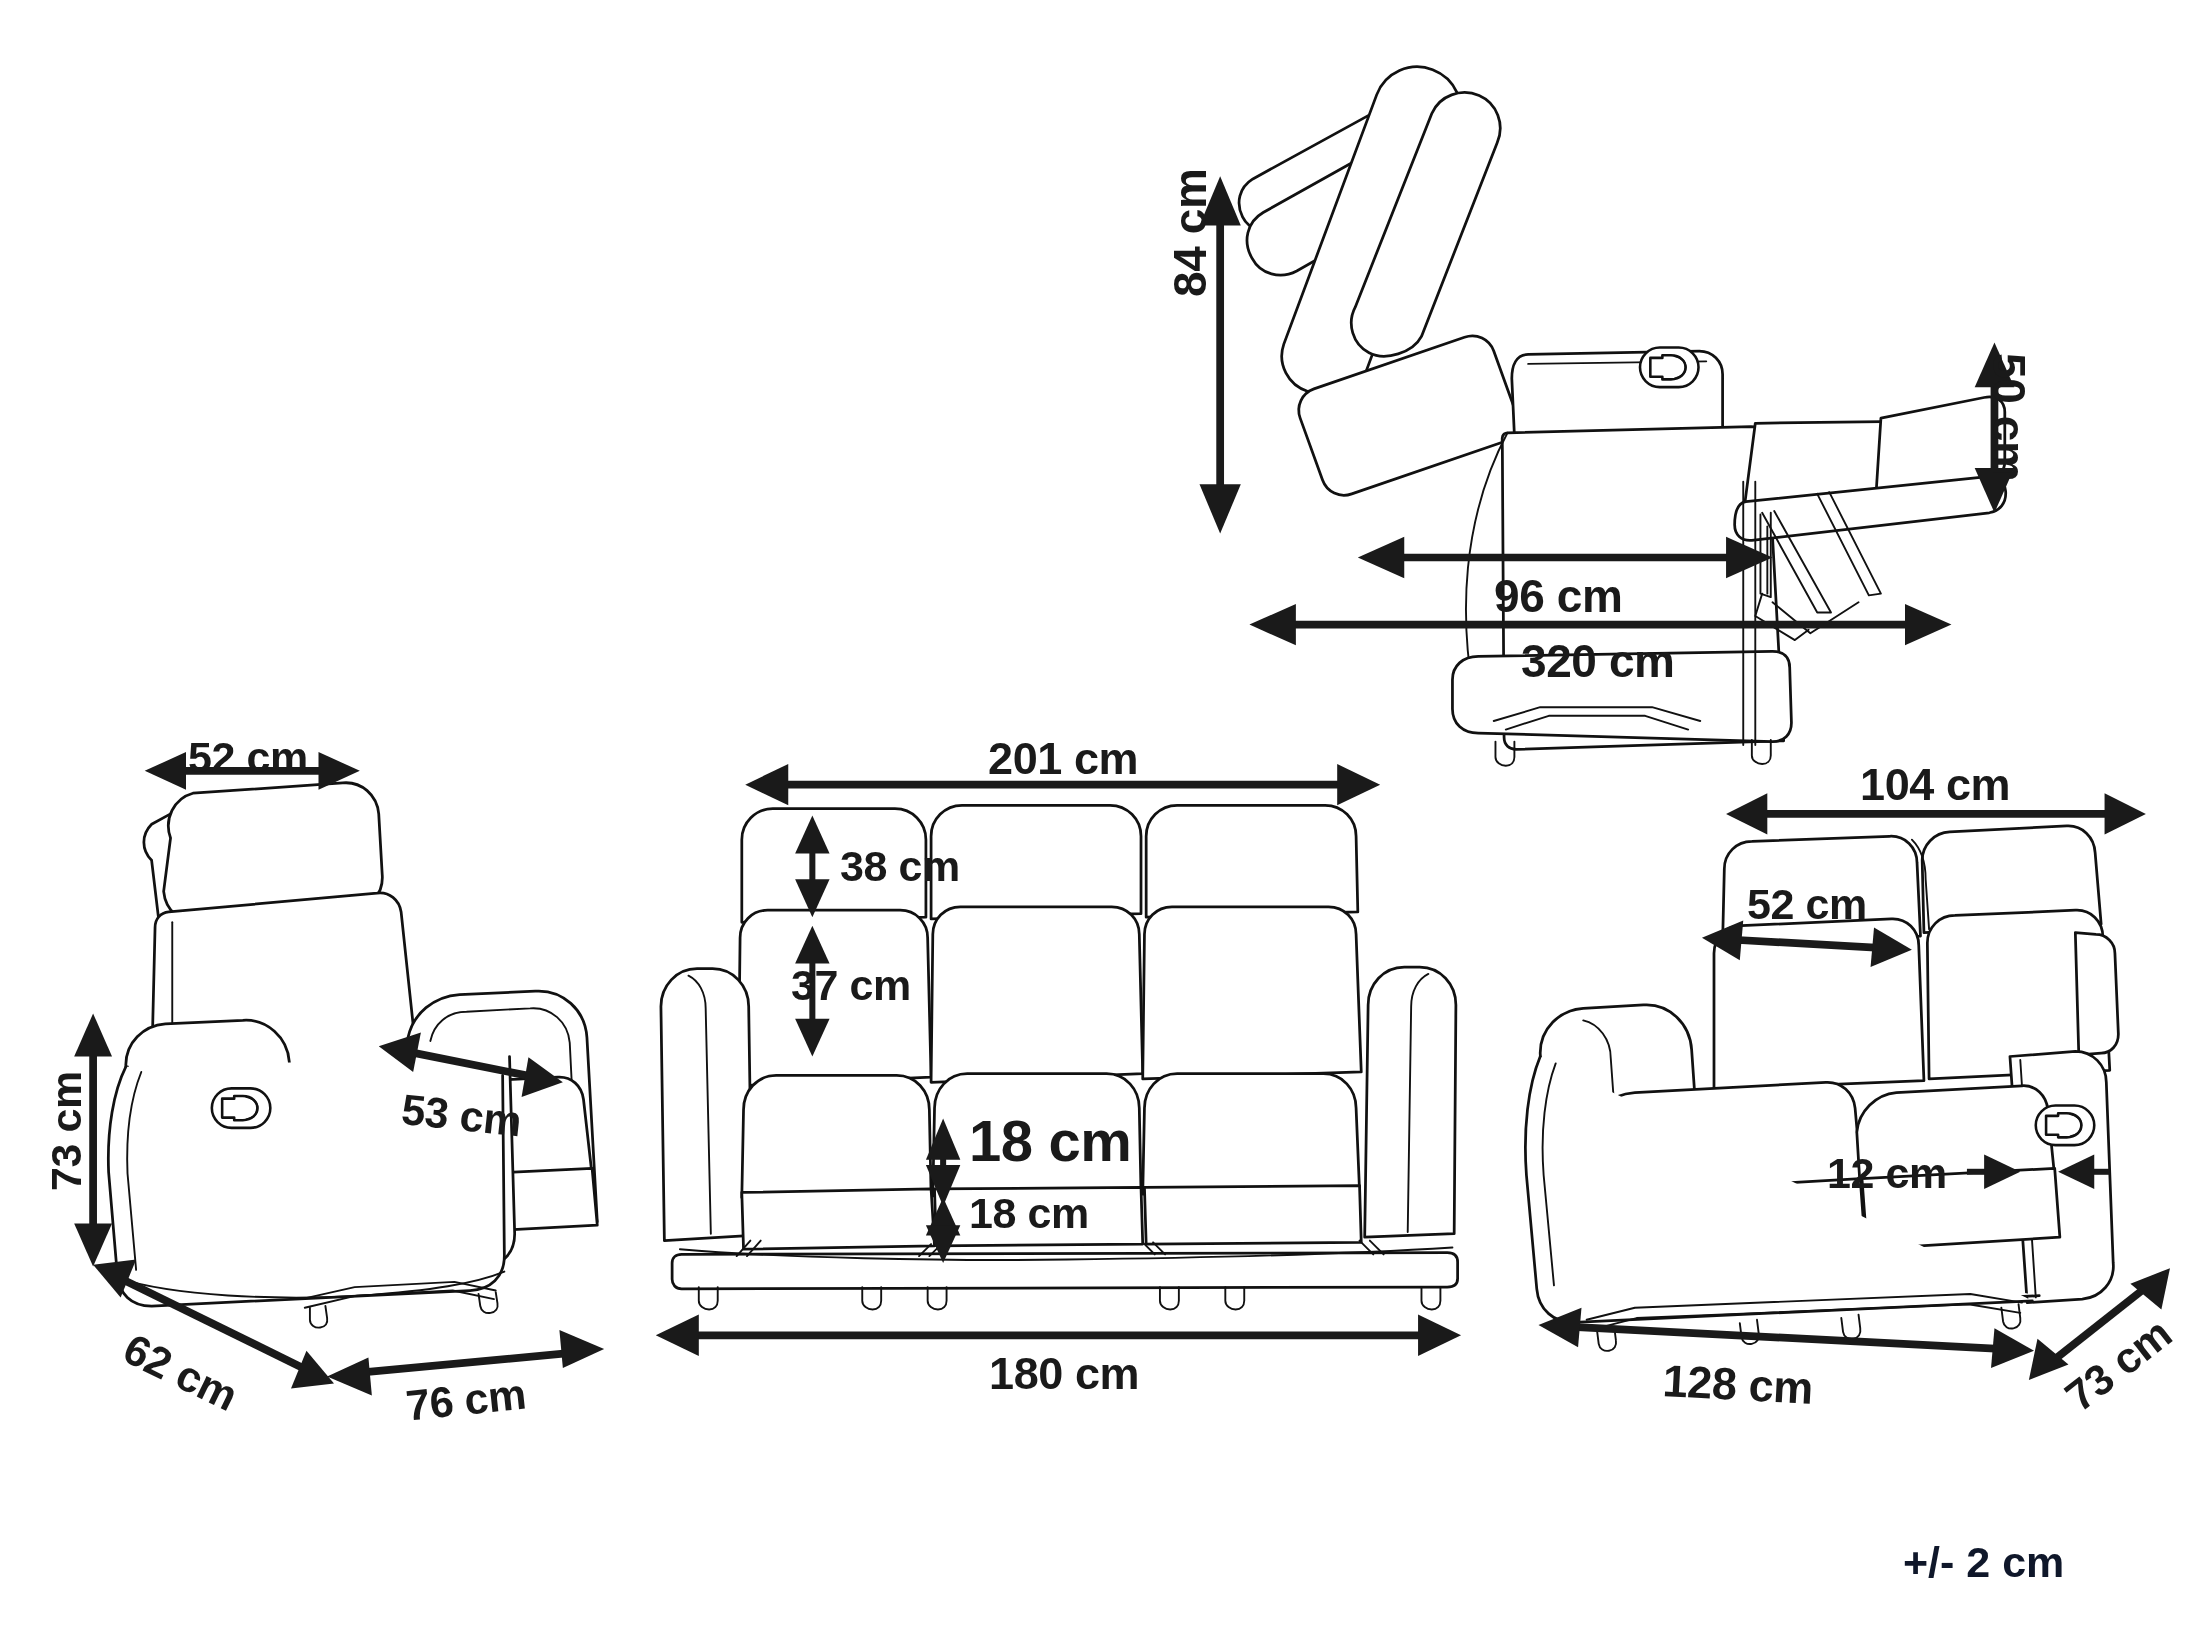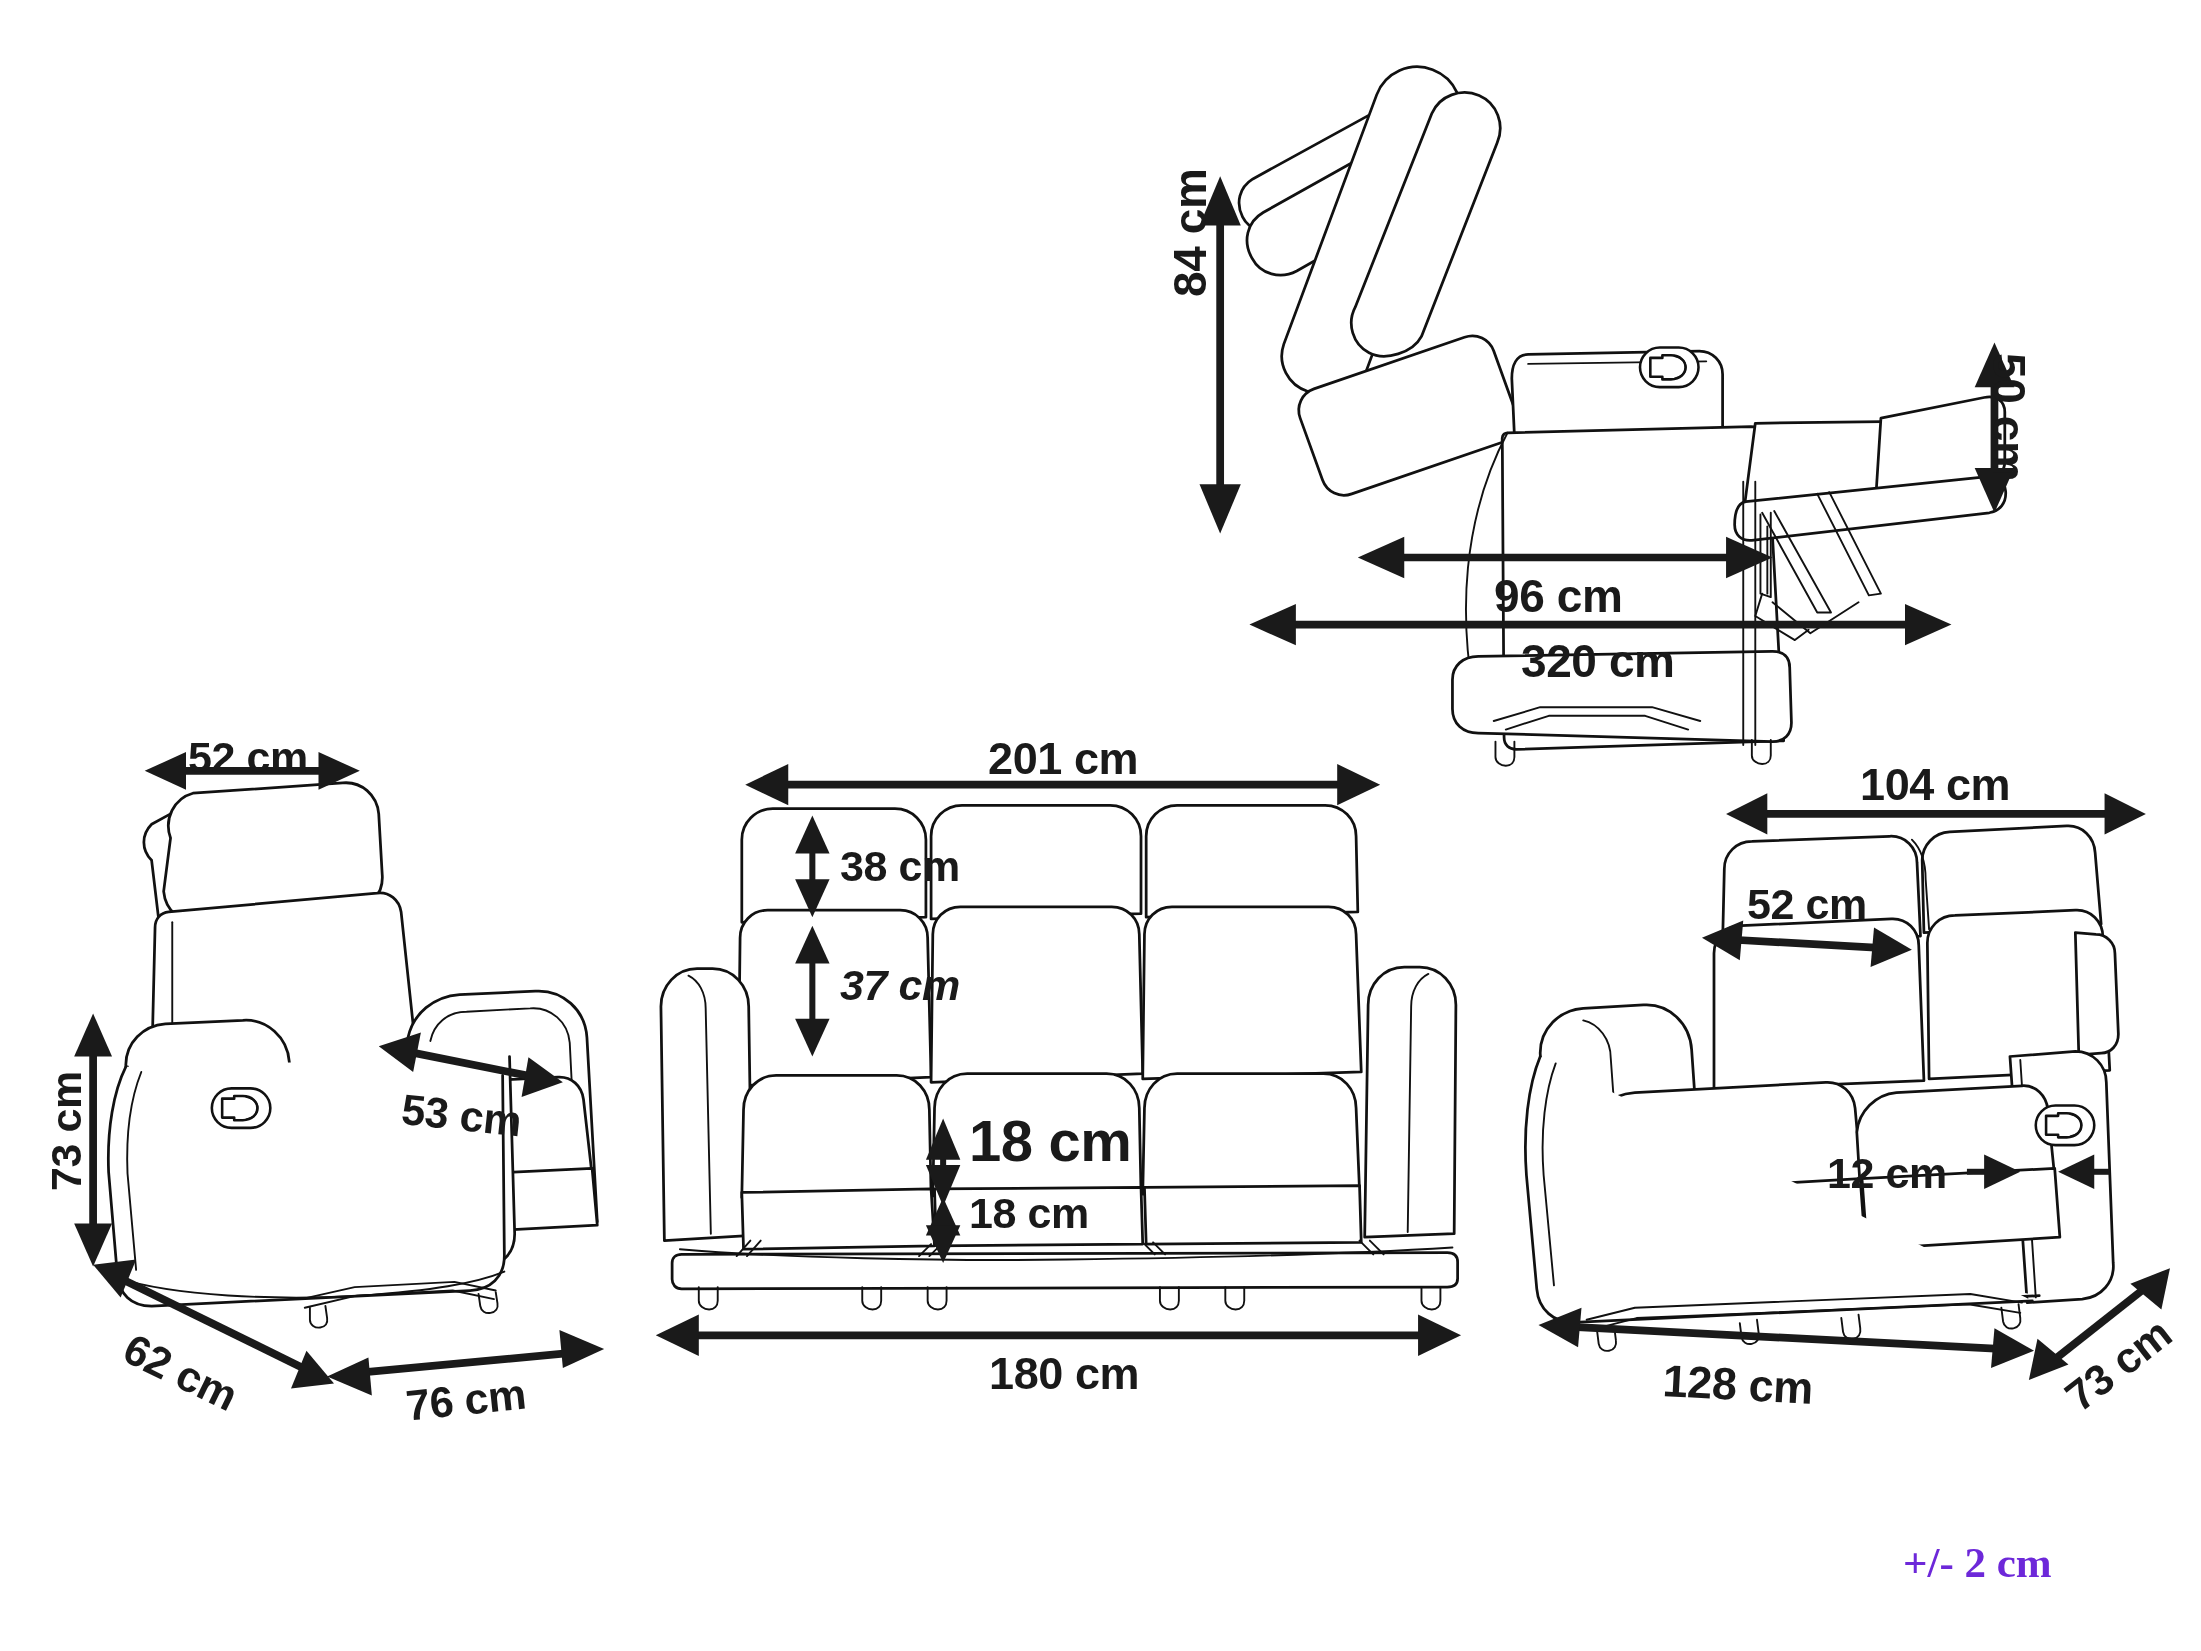--- a/index.html
+++ b/index.html
@@ -17,23 +17,23 @@
     font-family:"Liberation Sans", sans-serif;
     font-weight:bold;
     color:#1a1a1a;
     white-space:nowrap;
     letter-spacing:-0.4px;
     line-height:1;
     user-select:none;
   }
   .tol{
     position:absolute;
-    font-family:Liberation Serif, serif;
+    font-family:Liberation Sans, sans-serif;
     font-weight:bold;
-    color:#6d28d9;
+    color:#0f172a;
     white-space:nowrap;
   }
   .outline{fill:#ffffff;stroke:#111111;stroke-width:3.2;stroke-linejoin:round;stroke-linecap:round;}
   .outline-fine{fill:none;stroke:#111111;stroke-width:2.2;stroke-linejoin:round;stroke-linecap:round;}
   .handle{fill:#ffffff;stroke:#111111;stroke-width:3.0;stroke-linejoin:round;}
   .arrowline{stroke:#1a1a1a;stroke-width:9;fill:none;stroke-linecap:butt;}
   .arrowline-thin{stroke:#1a1a1a;stroke-width:7;fill:none;stroke-linecap:butt;}
   .arrowhead{fill:#1a1a1a;stroke:none;}
 </style>
 </head>
@@ -695,21 +695,21 @@
 <div class="dimlabel" style="left:404px;top:1088px;font-size:43px;transform:rotate(6deg);transform-origin:left top;">53 cm</div>
 
 <div class="dimlabel" style="left:136px;top:1327px;font-size:43px;transform:rotate(26deg);transform-origin:left top;">62 cm</div>
 
 <div class="dimlabel" style="left:404px;top:1385px;font-size:43px;transform:rotate(-6deg);transform-origin:left top;">76 cm</div>
 
 <div class="dimlabel" style="left:988px;top:736px;font-size:45px;">201 cm</div>
 
 <div class="dimlabel" style="left:840px;top:845px;font-size:43px;">38 cm</div>
 
-<div class="dimlabel" style="left:840px;top:964px;font-size:43px;font-style:italic;">37 cm</div>
+<div class="dimlabel" style="left:791px;top:964px;font-size:43px;">37 cm</div>
 
 <div class="dimlabel" style="left:969px;top:1112px;font-size:58px;">18 cm</div>
 
 <div class="dimlabel" style="left:969px;top:1192px;font-size:43px;">18 cm</div>
 
 <div class="dimlabel" style="left:989px;top:1351px;font-size:45px;">180 cm</div>
 
 <div class="dimlabel" style="left:1860px;top:762px;font-size:45px;">104 cm</div>
 
 <div class="dimlabel" style="left:1747px;top:883px;font-size:43px;">52 cm</div>

